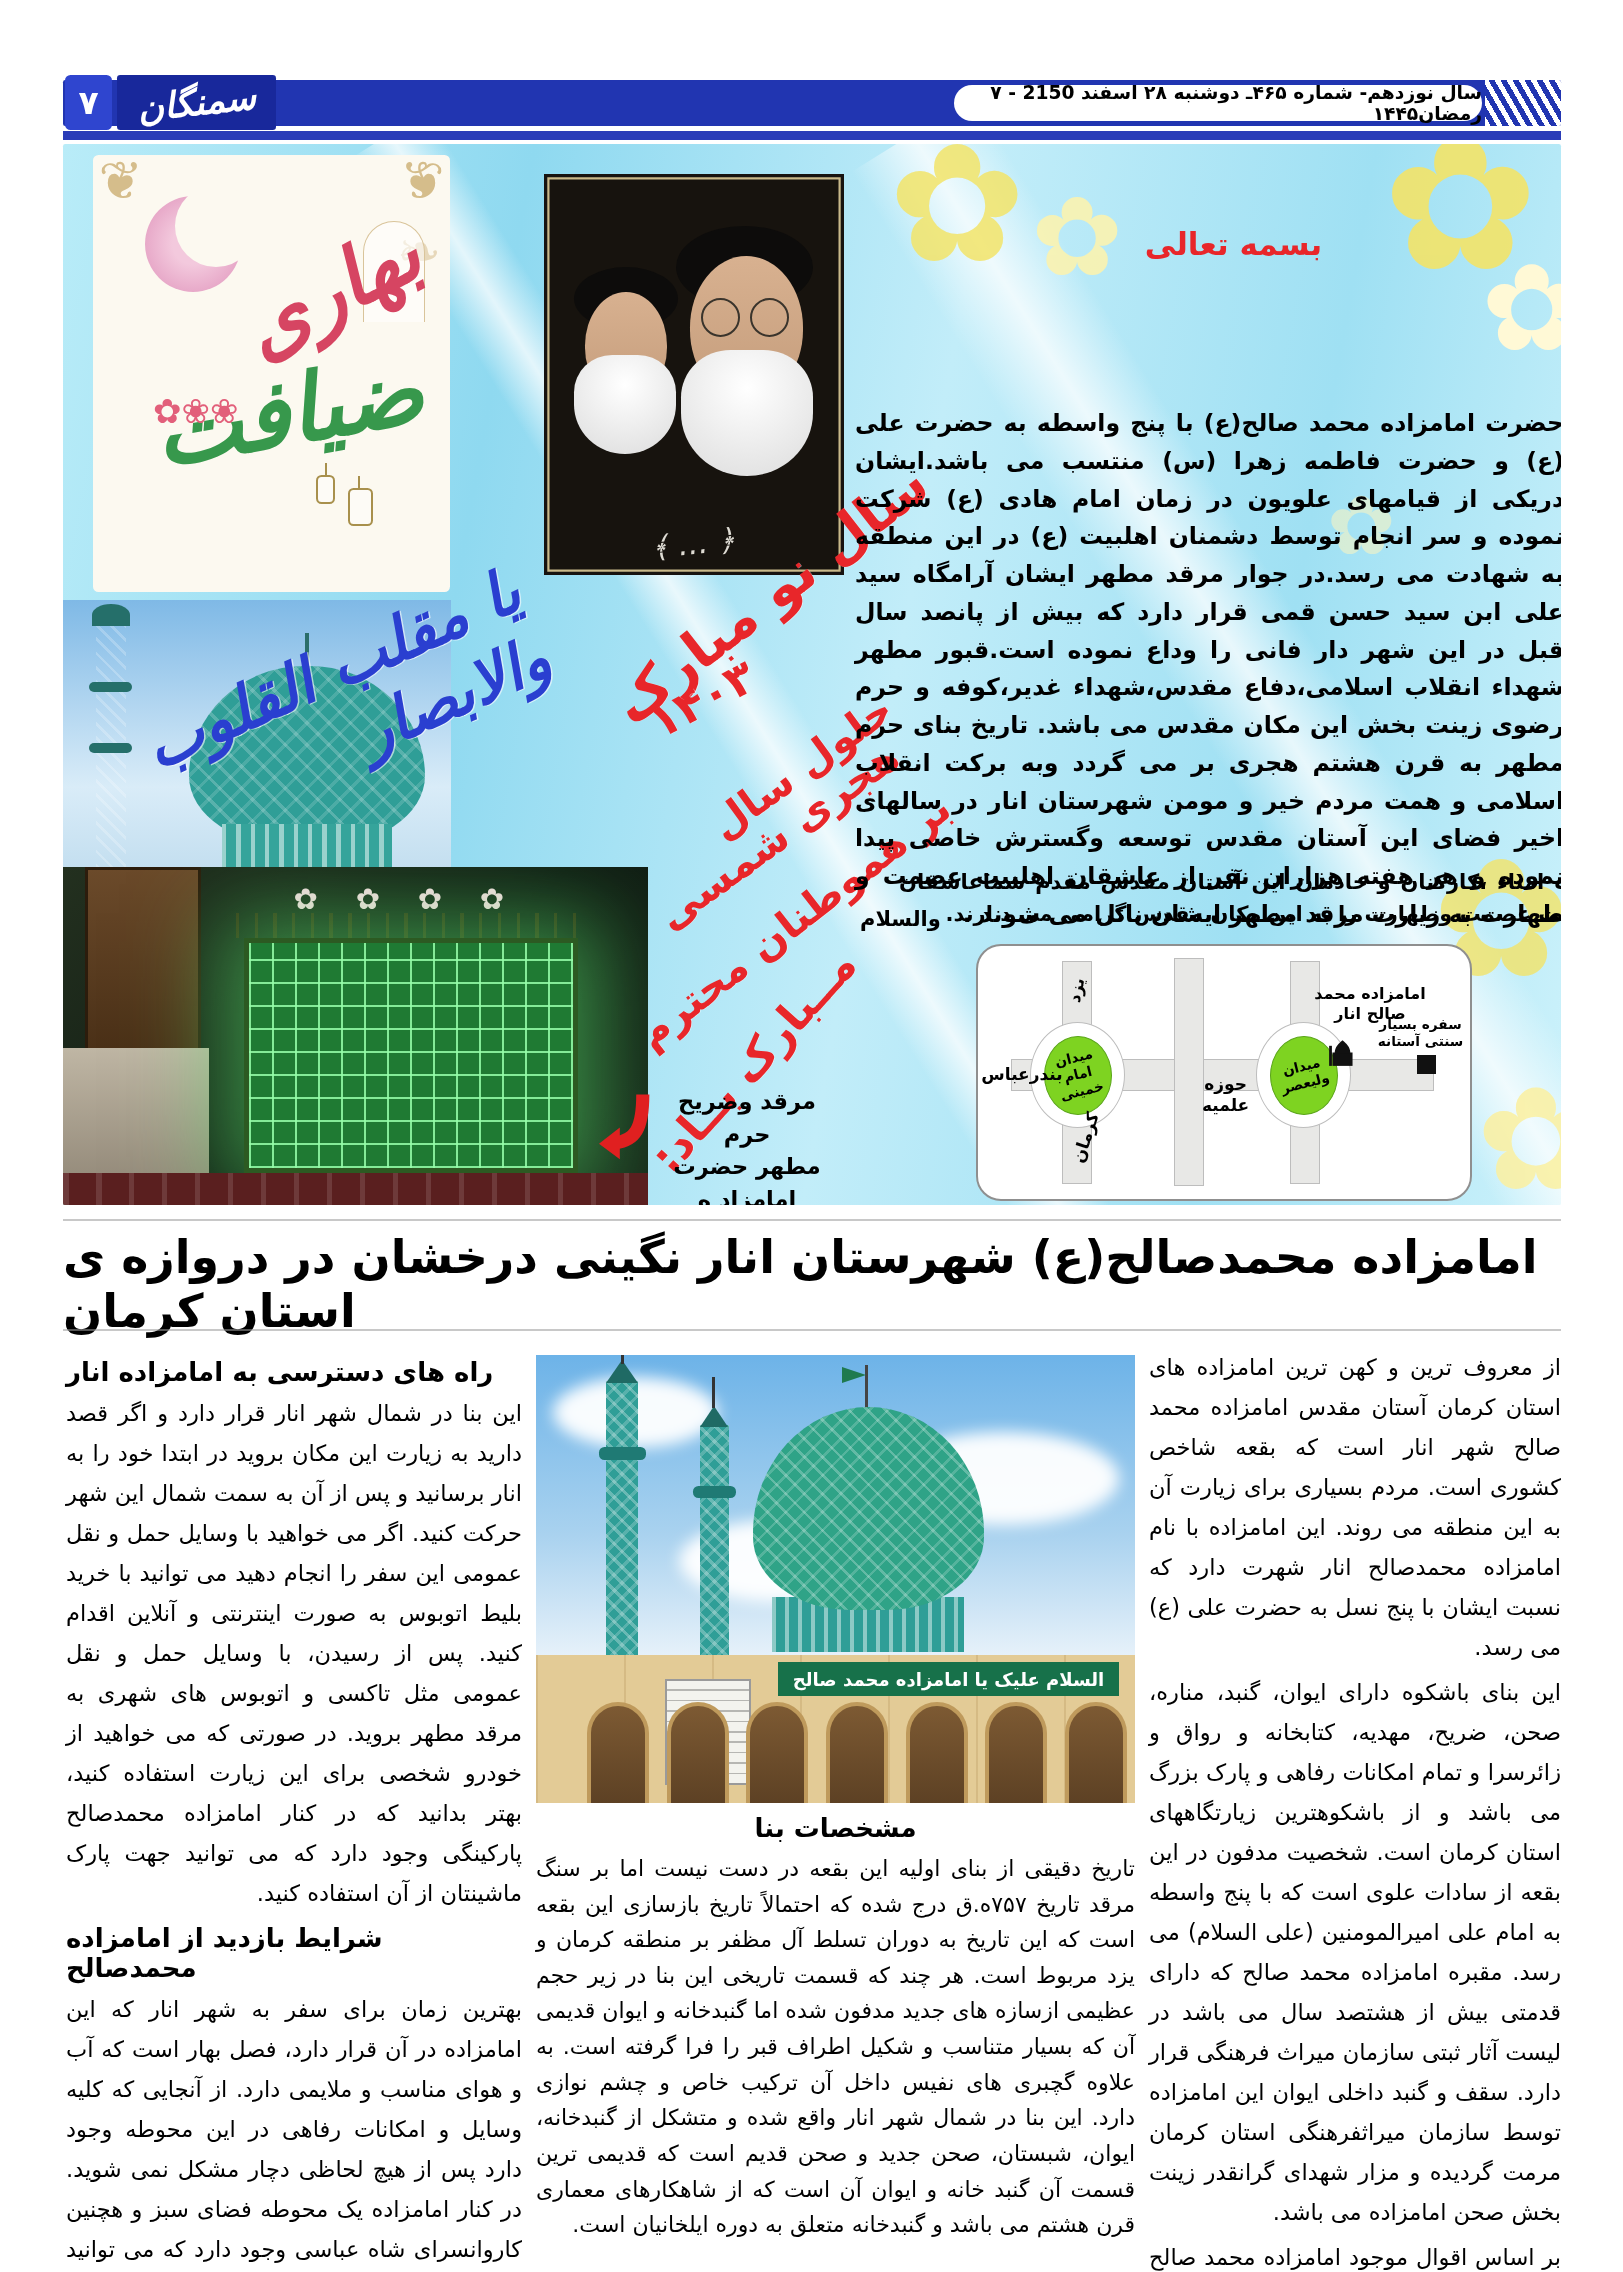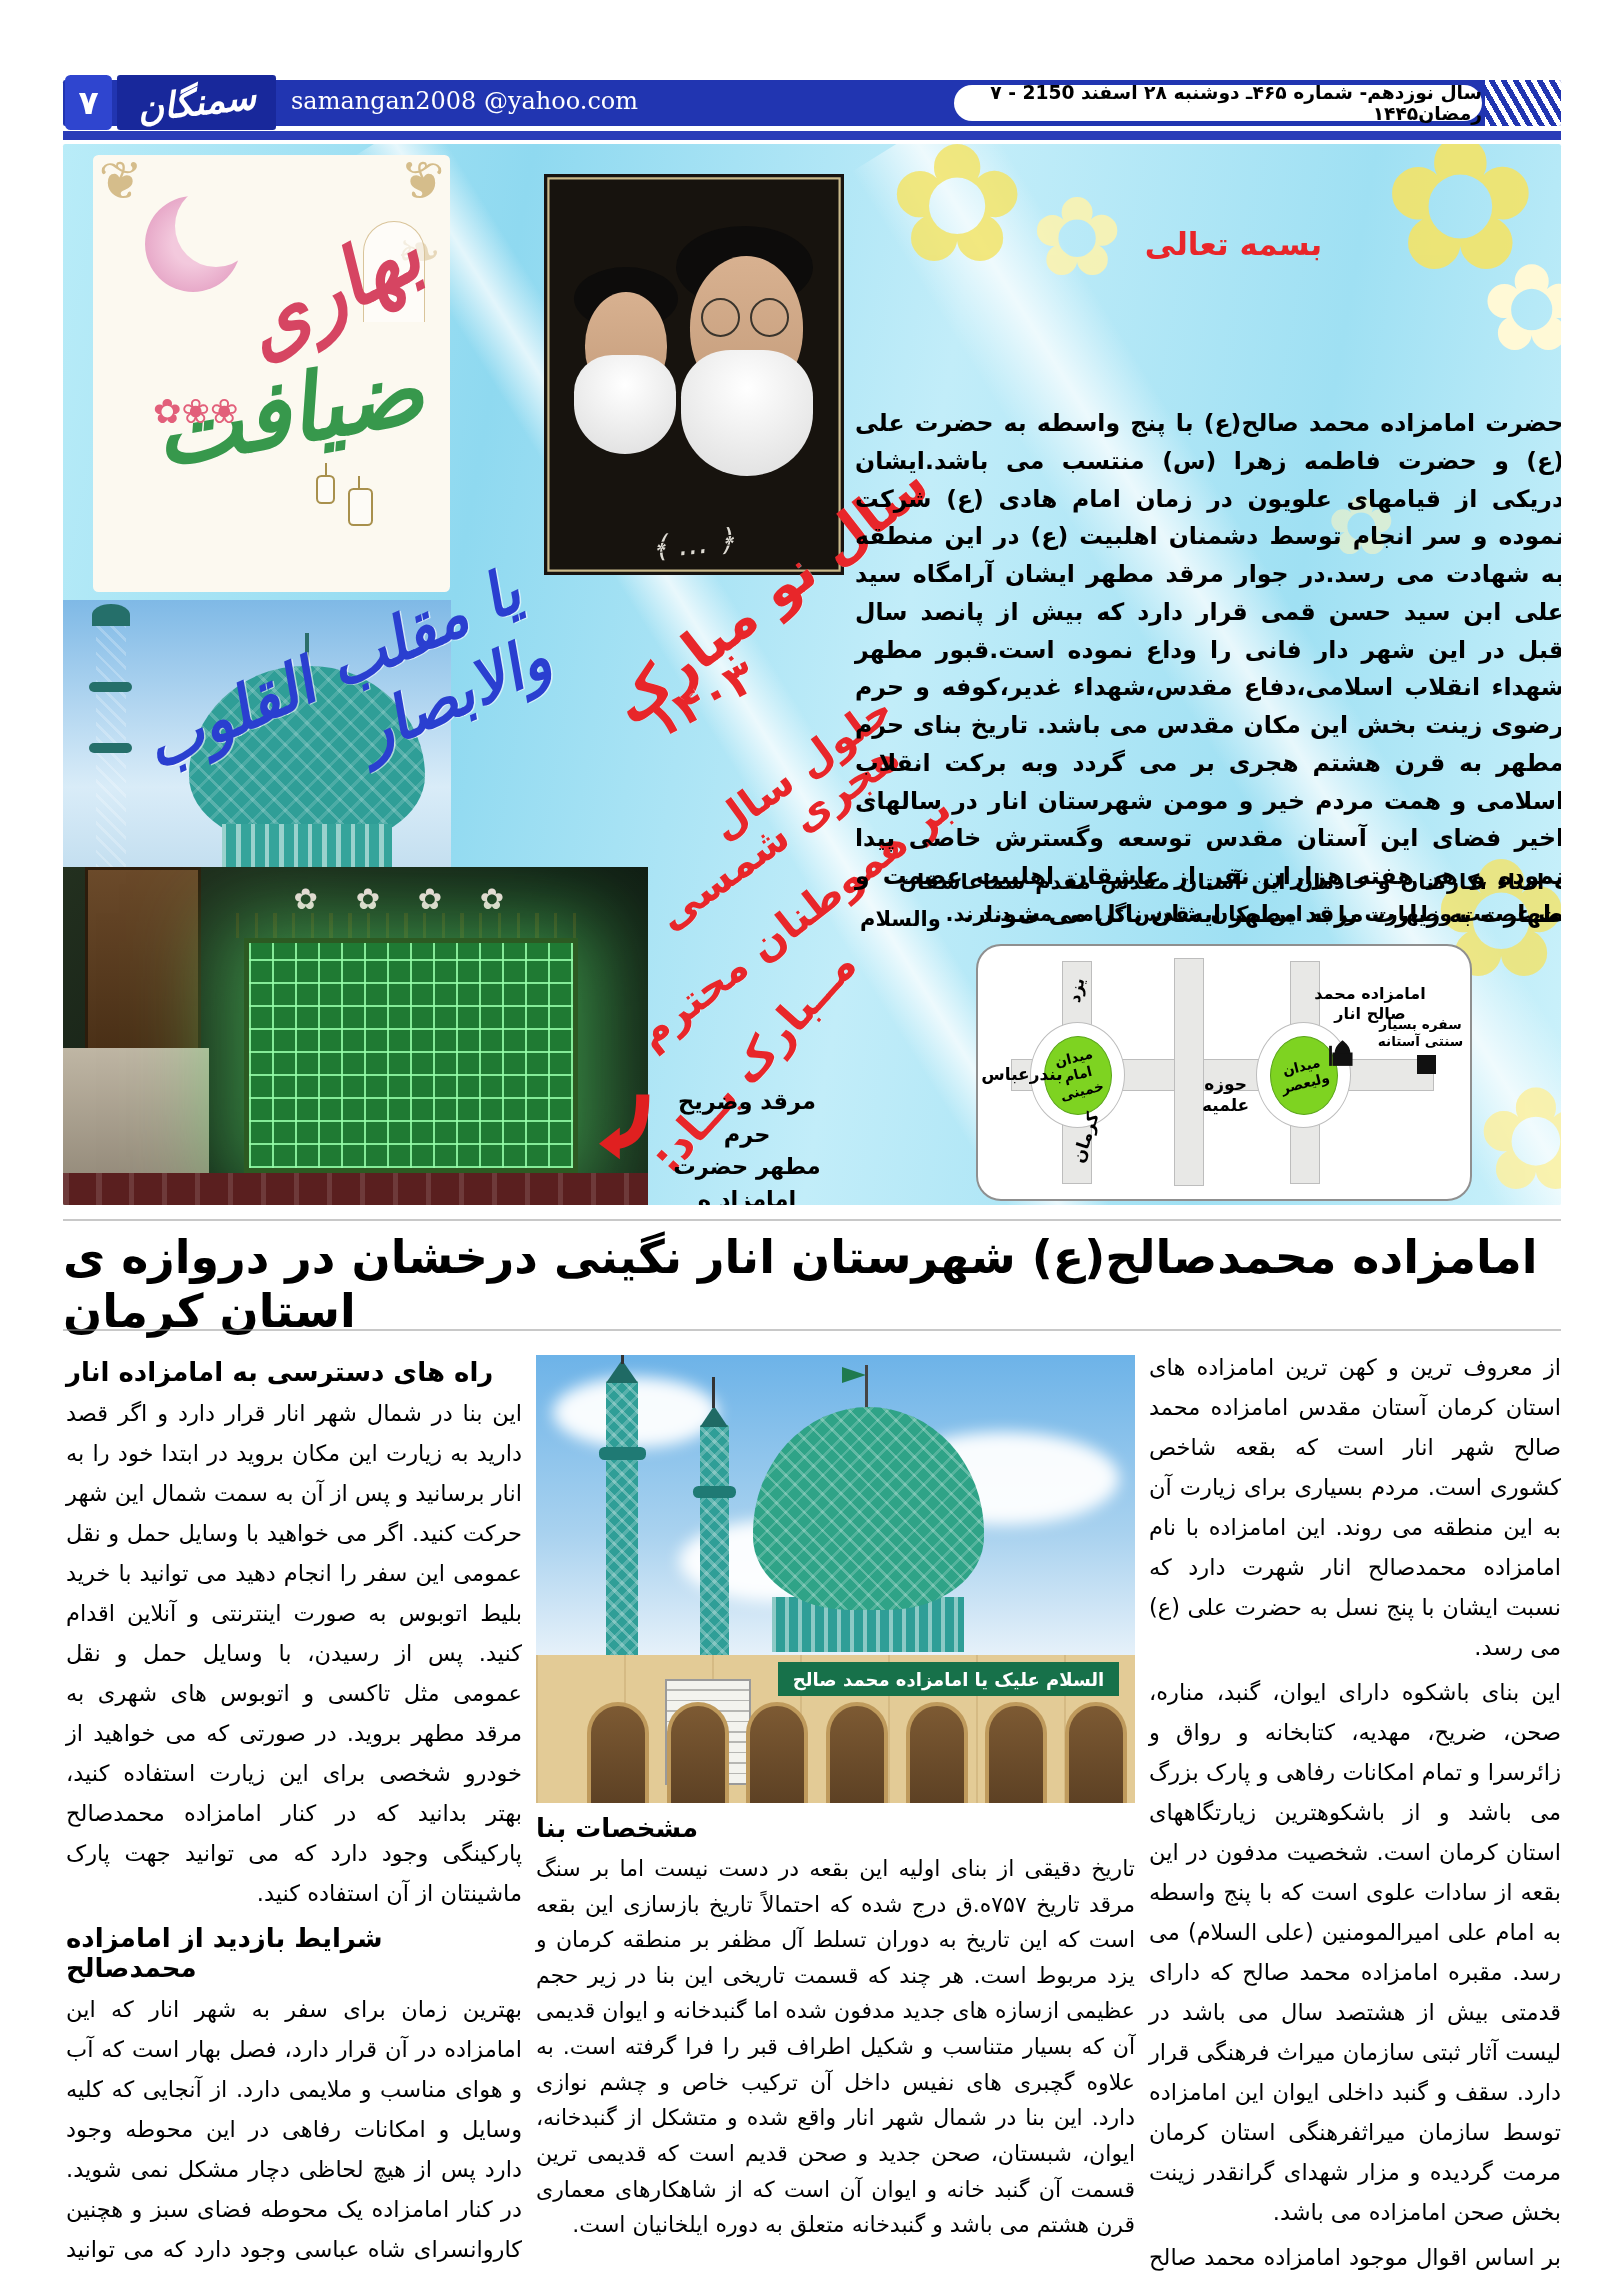--- a/index.html
+++ b/index.html
@@ -122,21 +122,21 @@
   .headline{left:63px;top:1230px;width:1498px;text-align:left;color:#000;font-size:46px;font-weight:900;
             letter-spacing:-0.5px;}
   .col{top:1347px;color:#000;}
   .col-right{left:1149px;width:412px;}
   .col-middle{left:536px;width:599px;}
   .col-left{left:66px;width:456px;}
   .body-text{font-size:22.5px;line-height:1.78;text-align:justify;margin:0 0 4.4px 0;}
   .body-text-m{font-size:22px;line-height:1.62;text-align:justify;margin:7.7px 0 0 0;}
   .col-heading{font-size:26px;font-weight:bold;margin:10px 0 5.5px 0;}
   .center{text-align:left;}
-  .right-al{text-align:left;}
+  .right-al{text-align:center;}
 
   
   .mosque-photo{position:relative;width:599px;height:448px;margin-top:8.2px;overflow:hidden;
                 background:linear-gradient(180deg,#6db3e8 0%,#a9d2ef 40%,#e8f2fa 68%,#f2f7fb 100%);}
   .cloud{position:absolute;background:rgba(255,255,255,.95);border-radius:50%;filter:blur(7.7px);}
   .m-dome{position:absolute;left:217px;top:52px;width:231px;height:203px;background:#2fa387;
           background-image:repeating-linear-gradient(45deg,rgba(255,255,255,.25) 0 2.7px,transparent 2.7px 13px),
                            repeating-linear-gradient(-45deg,rgba(255,255,255,.18) 0 2.7px,transparent 2.7px 13px);
           border-radius:50% 50% 42% 42% / 62% 62% 36% 36%;z-index:2;}
   .m-pole{position:absolute;left:329px;top:10px;width:3.3px;height:47px;background:#444;z-index:2;}
@@ -163,21 +163,20 @@
 </head>
 <body>
 
 <div class="page">
 
   <div class="abs header-bar"></div>
   <div class="abs pagenum-box">۷</div>
   <div class="abs logo-box">
     <span class="logo-text">سمنگان</span>
   </div>
-  <div class="abs email-text">samangan2008 @yahoo.com</div>
   <div class="abs issue-pill">سال نوزدهم- شماره ۴۶۵ـ دوشنبه ۲۸ اسفند 2150 - ۷ رمضان۱۴۴۵</div>
   <div class="abs stripes"></div>
   <div class="abs banner-topline"></div>
 
   <div class="abs banner">
 
     <div class="streak" style="left:-55px;top:55px;width:121px;height:1209px;"></div>
     <div class="streak" style="left:632px;top:-110px;width:88px;height:1319px;"></div>
     <div class="streak" style="left:1127px;top:-110px;width:143px;height:1319px;"></div>
 

